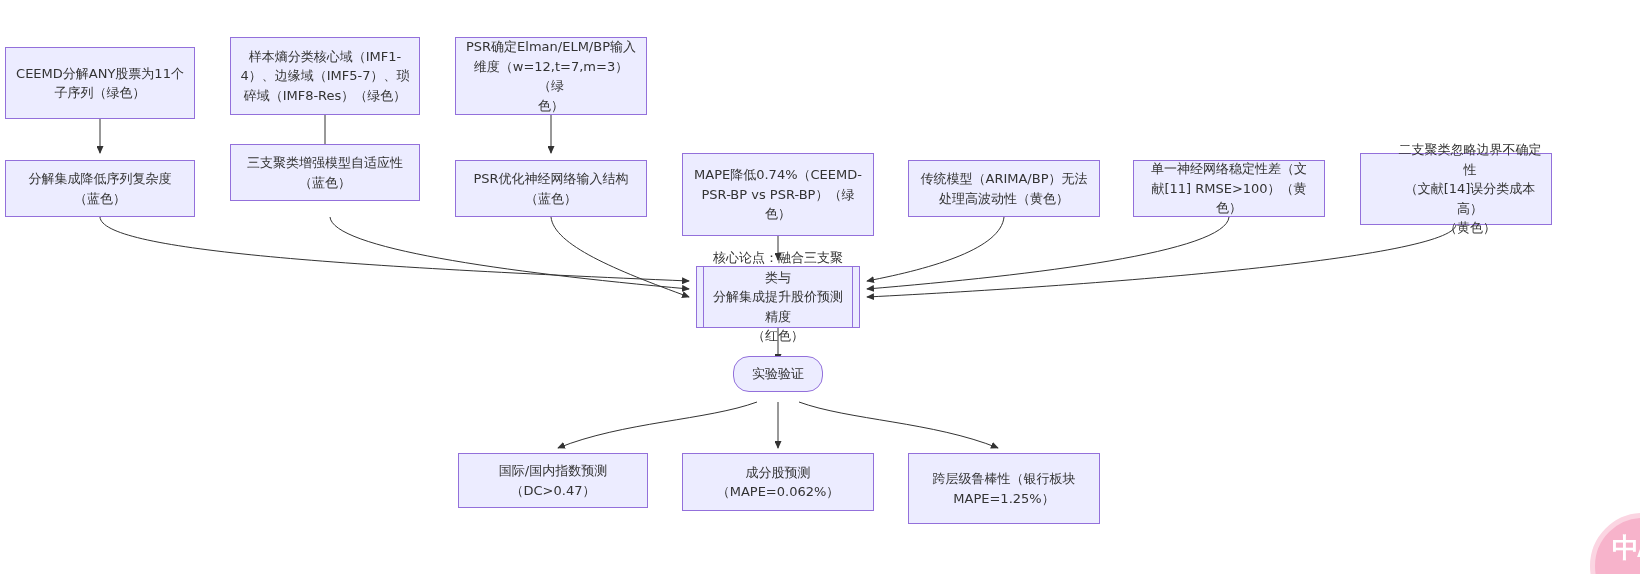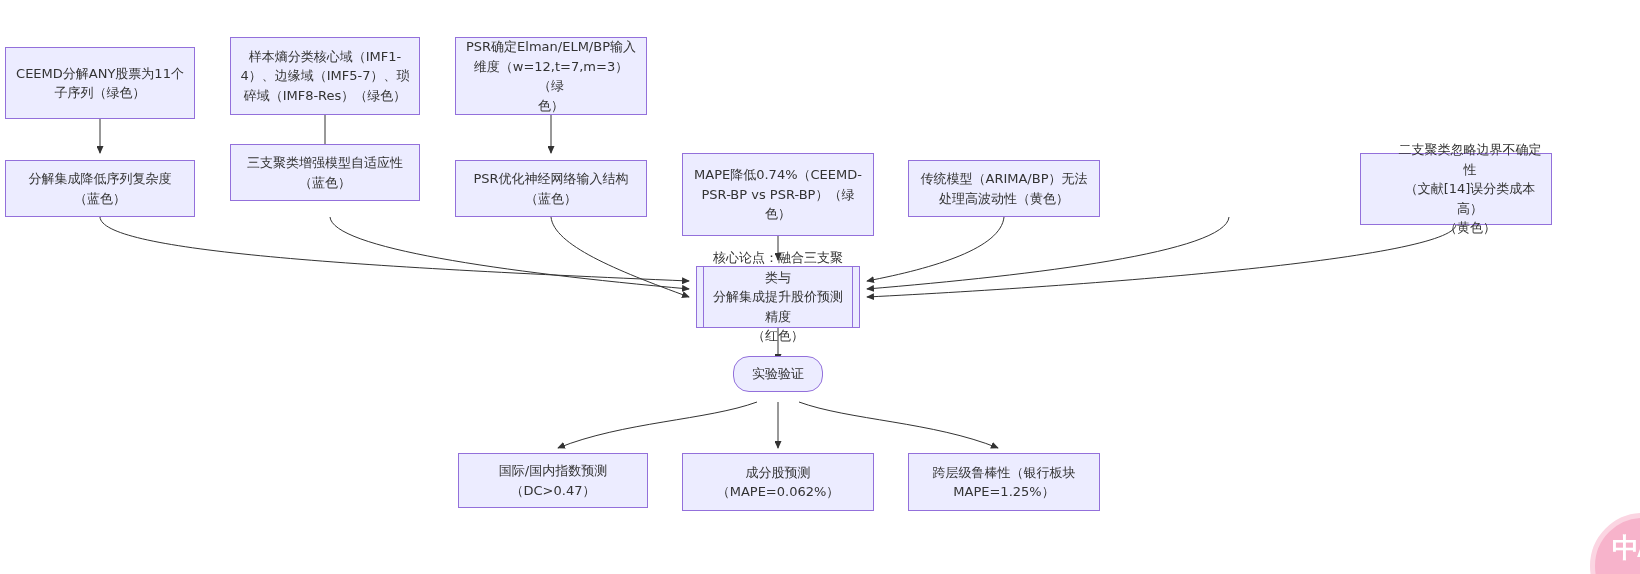--- a/index.html
+++ b/index.html
@@ -79,34 +79,36 @@
 （蓝色）</div>
   <div class="node" style="left:230px;top:144px;width:190px;height:57px;">三支聚类增强模型自适应性
 （蓝色）</div>
   <div class="node" style="left:455px;top:160px;width:192px;height:57px;">PSR优化神经网络输入结构
 （蓝色）</div>
   <div class="node" style="left:682px;top:153px;width:192px;height:83px;">MAPE降低0.74%（CEEMD-
 PSR-BP vs PSR-BP）（绿
 色）</div>
   <div class="node" style="left:908px;top:160px;width:192px;height:57px;">传统模型（ARIMA/BP）无法
 处理高波动性（黄色）</div>
+  <div class="node" style="left:1133px;top:160px;width:192px;height:57px;">单一神经网络稳定性差（文
+献[11] RMSE&gt;100）（黄色）</div>
   <div class="node" style="left:1360px;top:153px;width:192px;height:72px;padding-left:34px;">二支聚类忽略边界不确定性
 （文献[14]误分类成本高）
 （黄色）</div>
 
   <div class="node subroutine" style="left:696px;top:266px;width:164px;height:62px;">核心论点：融合三支聚类与
 分解集成提升股价预测精度
 （红色）</div>
 
   <div class="node" style="left:733px;top:356px;width:90px;height:36px;border-radius:16px;">实验验证</div>
 
   <div class="node" style="left:458px;top:453px;width:190px;height:55px;">国际/国内指数预测
 （DC&gt;0.47）</div>
   <div class="node" style="left:682px;top:453px;width:192px;height:58px;">成分股预测
 （MAPE=0.062%）</div>
-  <div class="node" style="left:908px;top:453px;width:192px;height:58px;">跨层级鲁棒性（银行板块
+  <div class="node" style="left:908px;top:453px;width:192px;height:71px;">跨层级鲁棒性（银行板块
 MAPE=1.25%）</div>
 
   <div id="badge" style="background:#f7b3cb;border:5px solid #fbd5e2;">
     <span class="badge-label">中A</span>
   </div>
 
 </div>
 
 </body></html>

